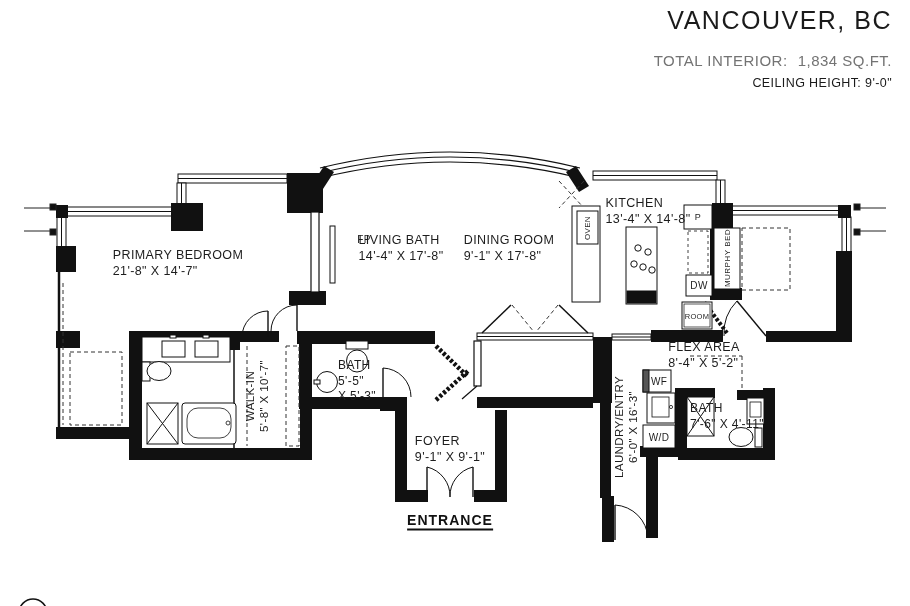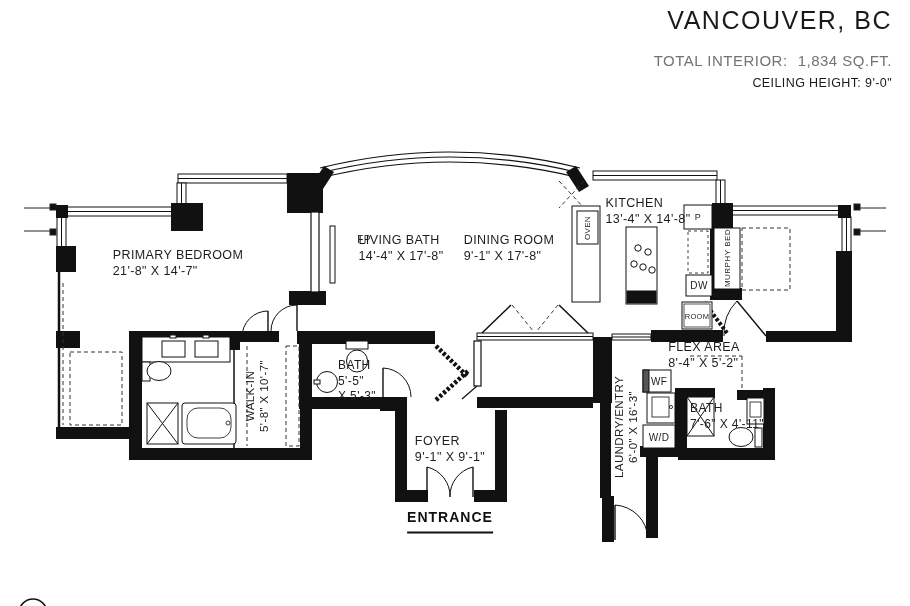--- a/index.html
+++ b/index.html
@@ -15,21 +15,21 @@
   .hdr-ceil{font-size:12.5px;letter-spacing:0.4px;margin-top:7px;color:#1a1a1a;}
   
   .room-label{position:absolute;transform:translate(-50%,-50%);text-align:left;
               font-size:12.5px;letter-spacing:0.4px;line-height:1.3;white-space:nowrap;color:#1d1d1d;}
   .v-label{position:absolute;transform:translate(-50%,-50%) rotate(-90deg);text-align:center;
            font-size:11.5px;letter-spacing:0.4px;line-height:1.25;white-space:nowrap;color:#1d1d1d;}
   .fx-label{position:absolute;transform:translate(-50%,-50%);font-size:10px;letter-spacing:0.3px;
             white-space:nowrap;color:#1d1d1d;}
   .fx-v{transform:translate(-50%,-50%) rotate(-90deg);}
   .entrance{position:absolute;transform:translate(-50%,-50%);font-size:14px;font-weight:bold;
-            letter-spacing:1px;border-bottom:2px solid #111;padding-bottom:7px;color:#111;white-space:nowrap;}
+            letter-spacing:1px;border-bottom:2px solid #111;padding-bottom:1px;color:#111;white-space:nowrap;}
 </style>
 </head>
 <body>
 
 <div class="screen">
 
   <div class="hdr">
     <div class="hdr-city">VANCOUVER, BC</div>
     <div class="hdr-total">
       <span>TOTAL INTERIOR:</span><span class="val">1,834 SQ.FT.</span>

